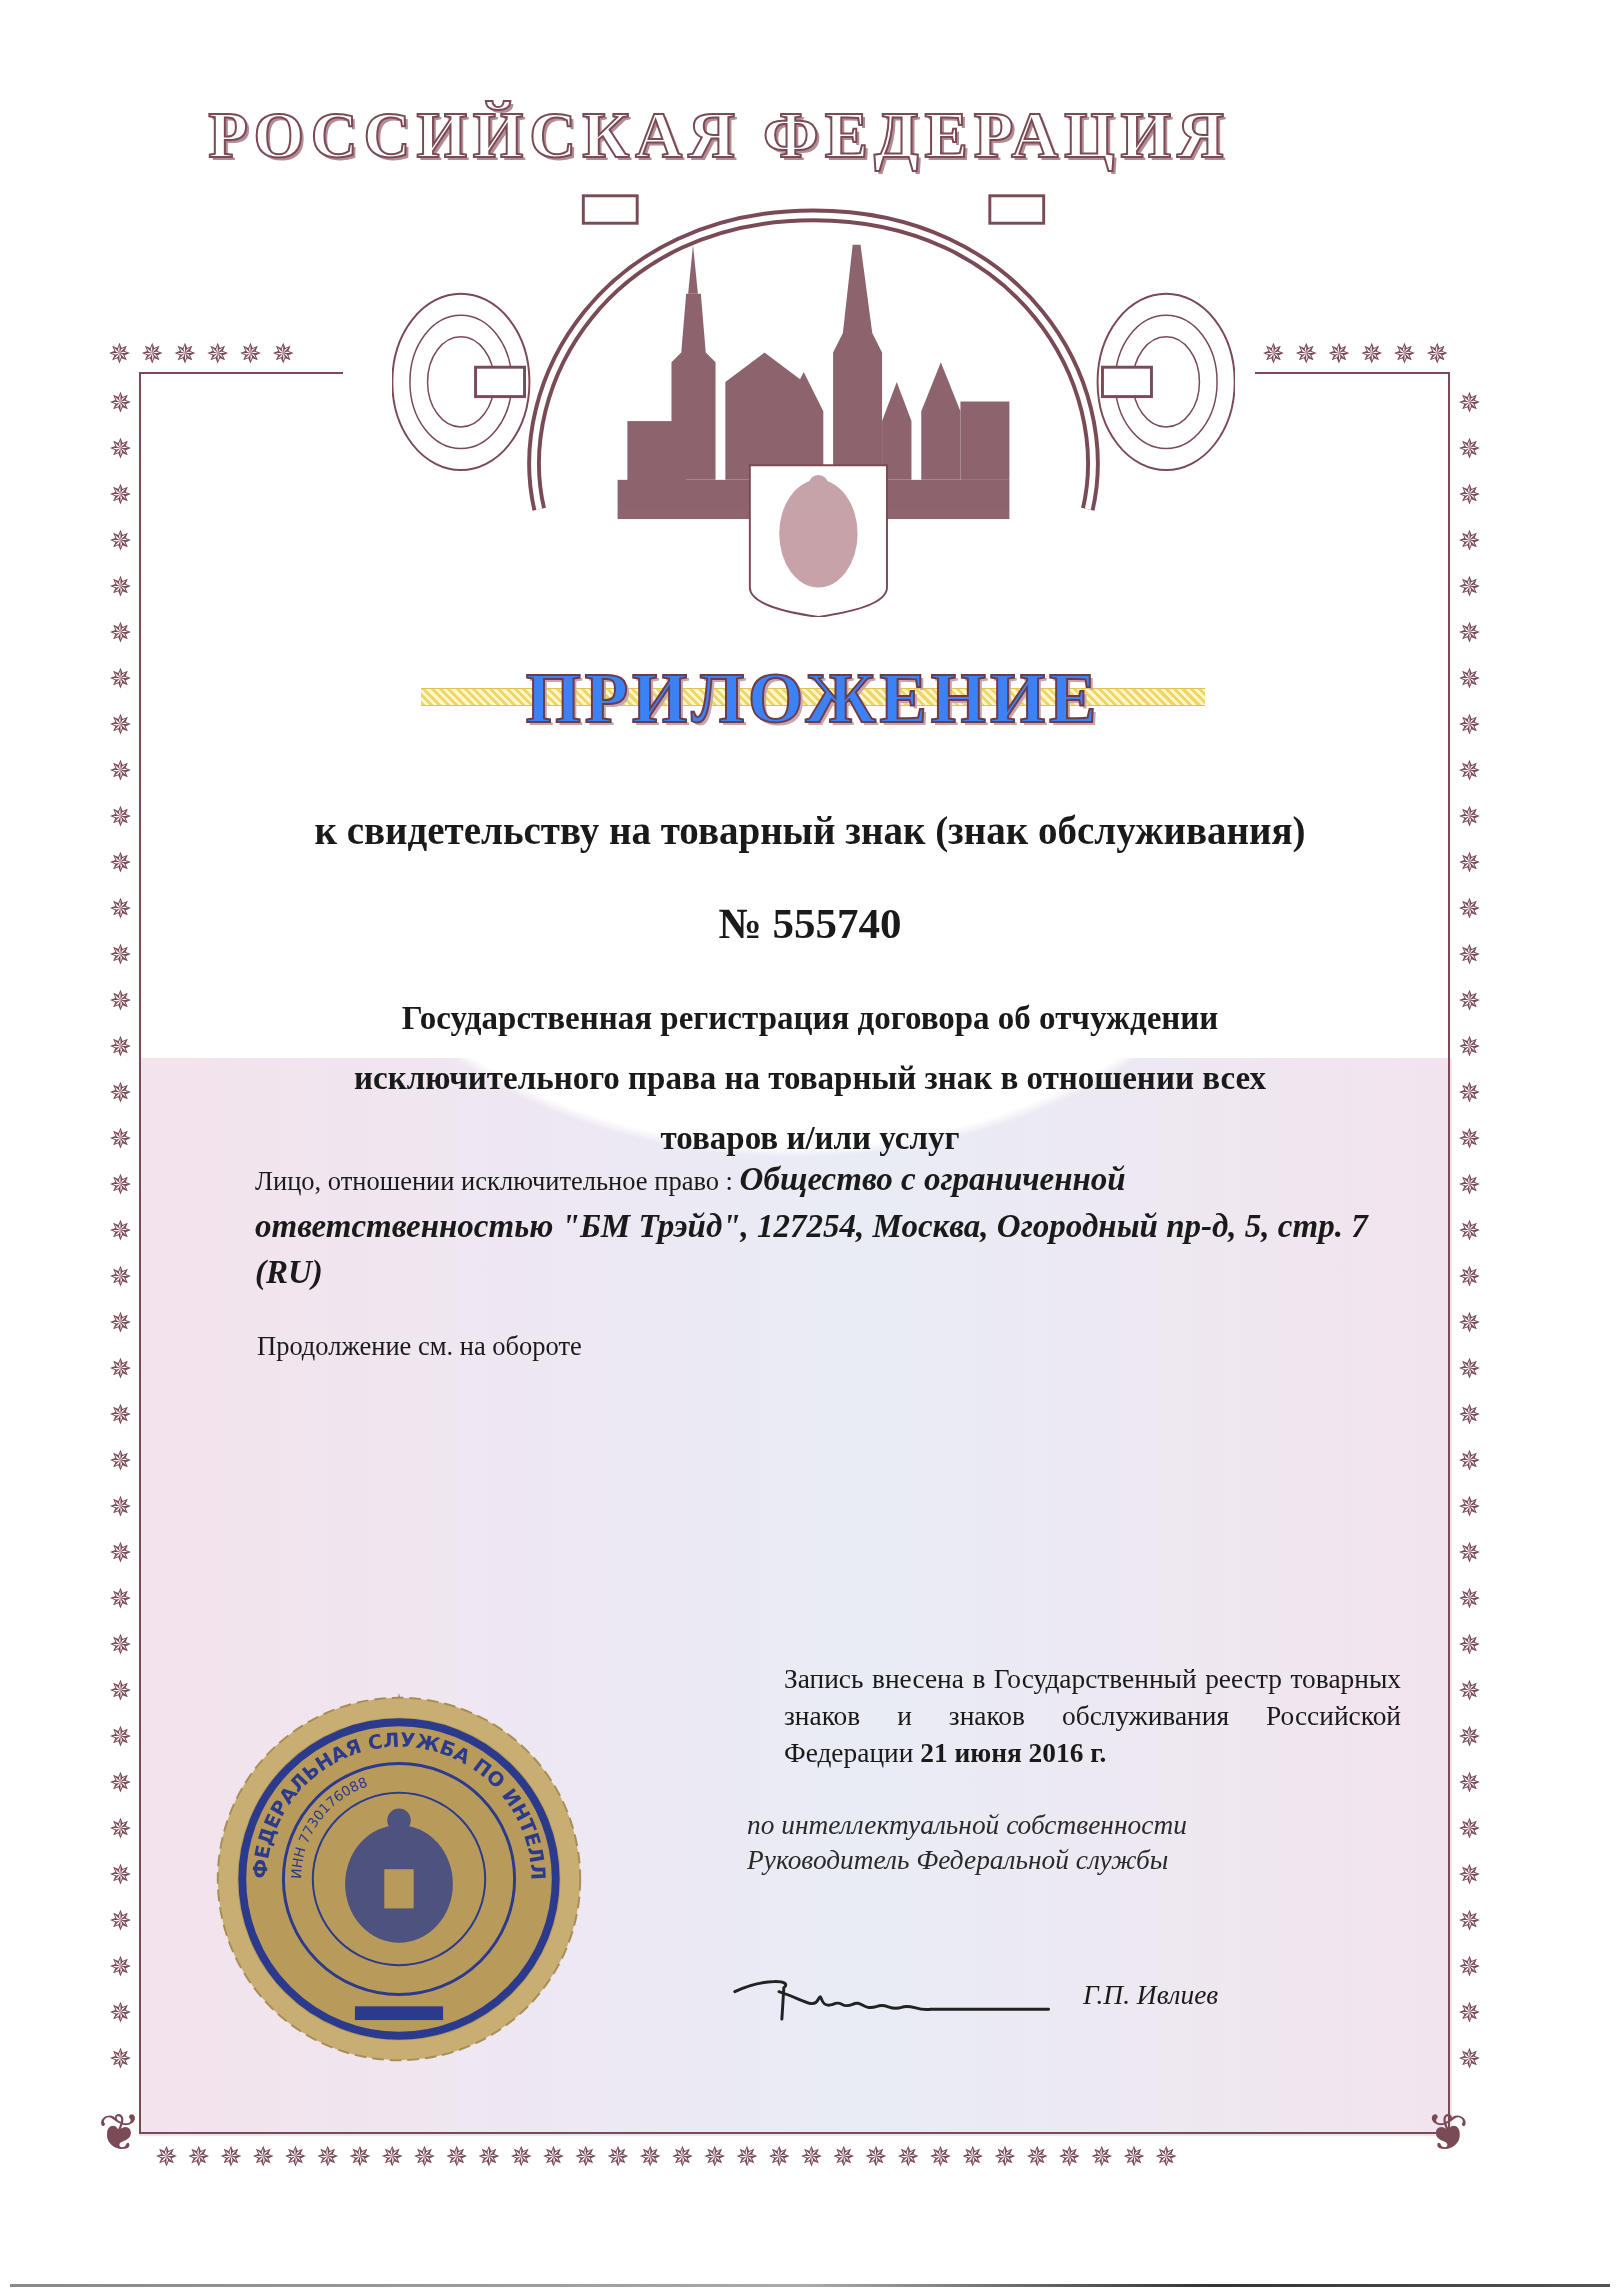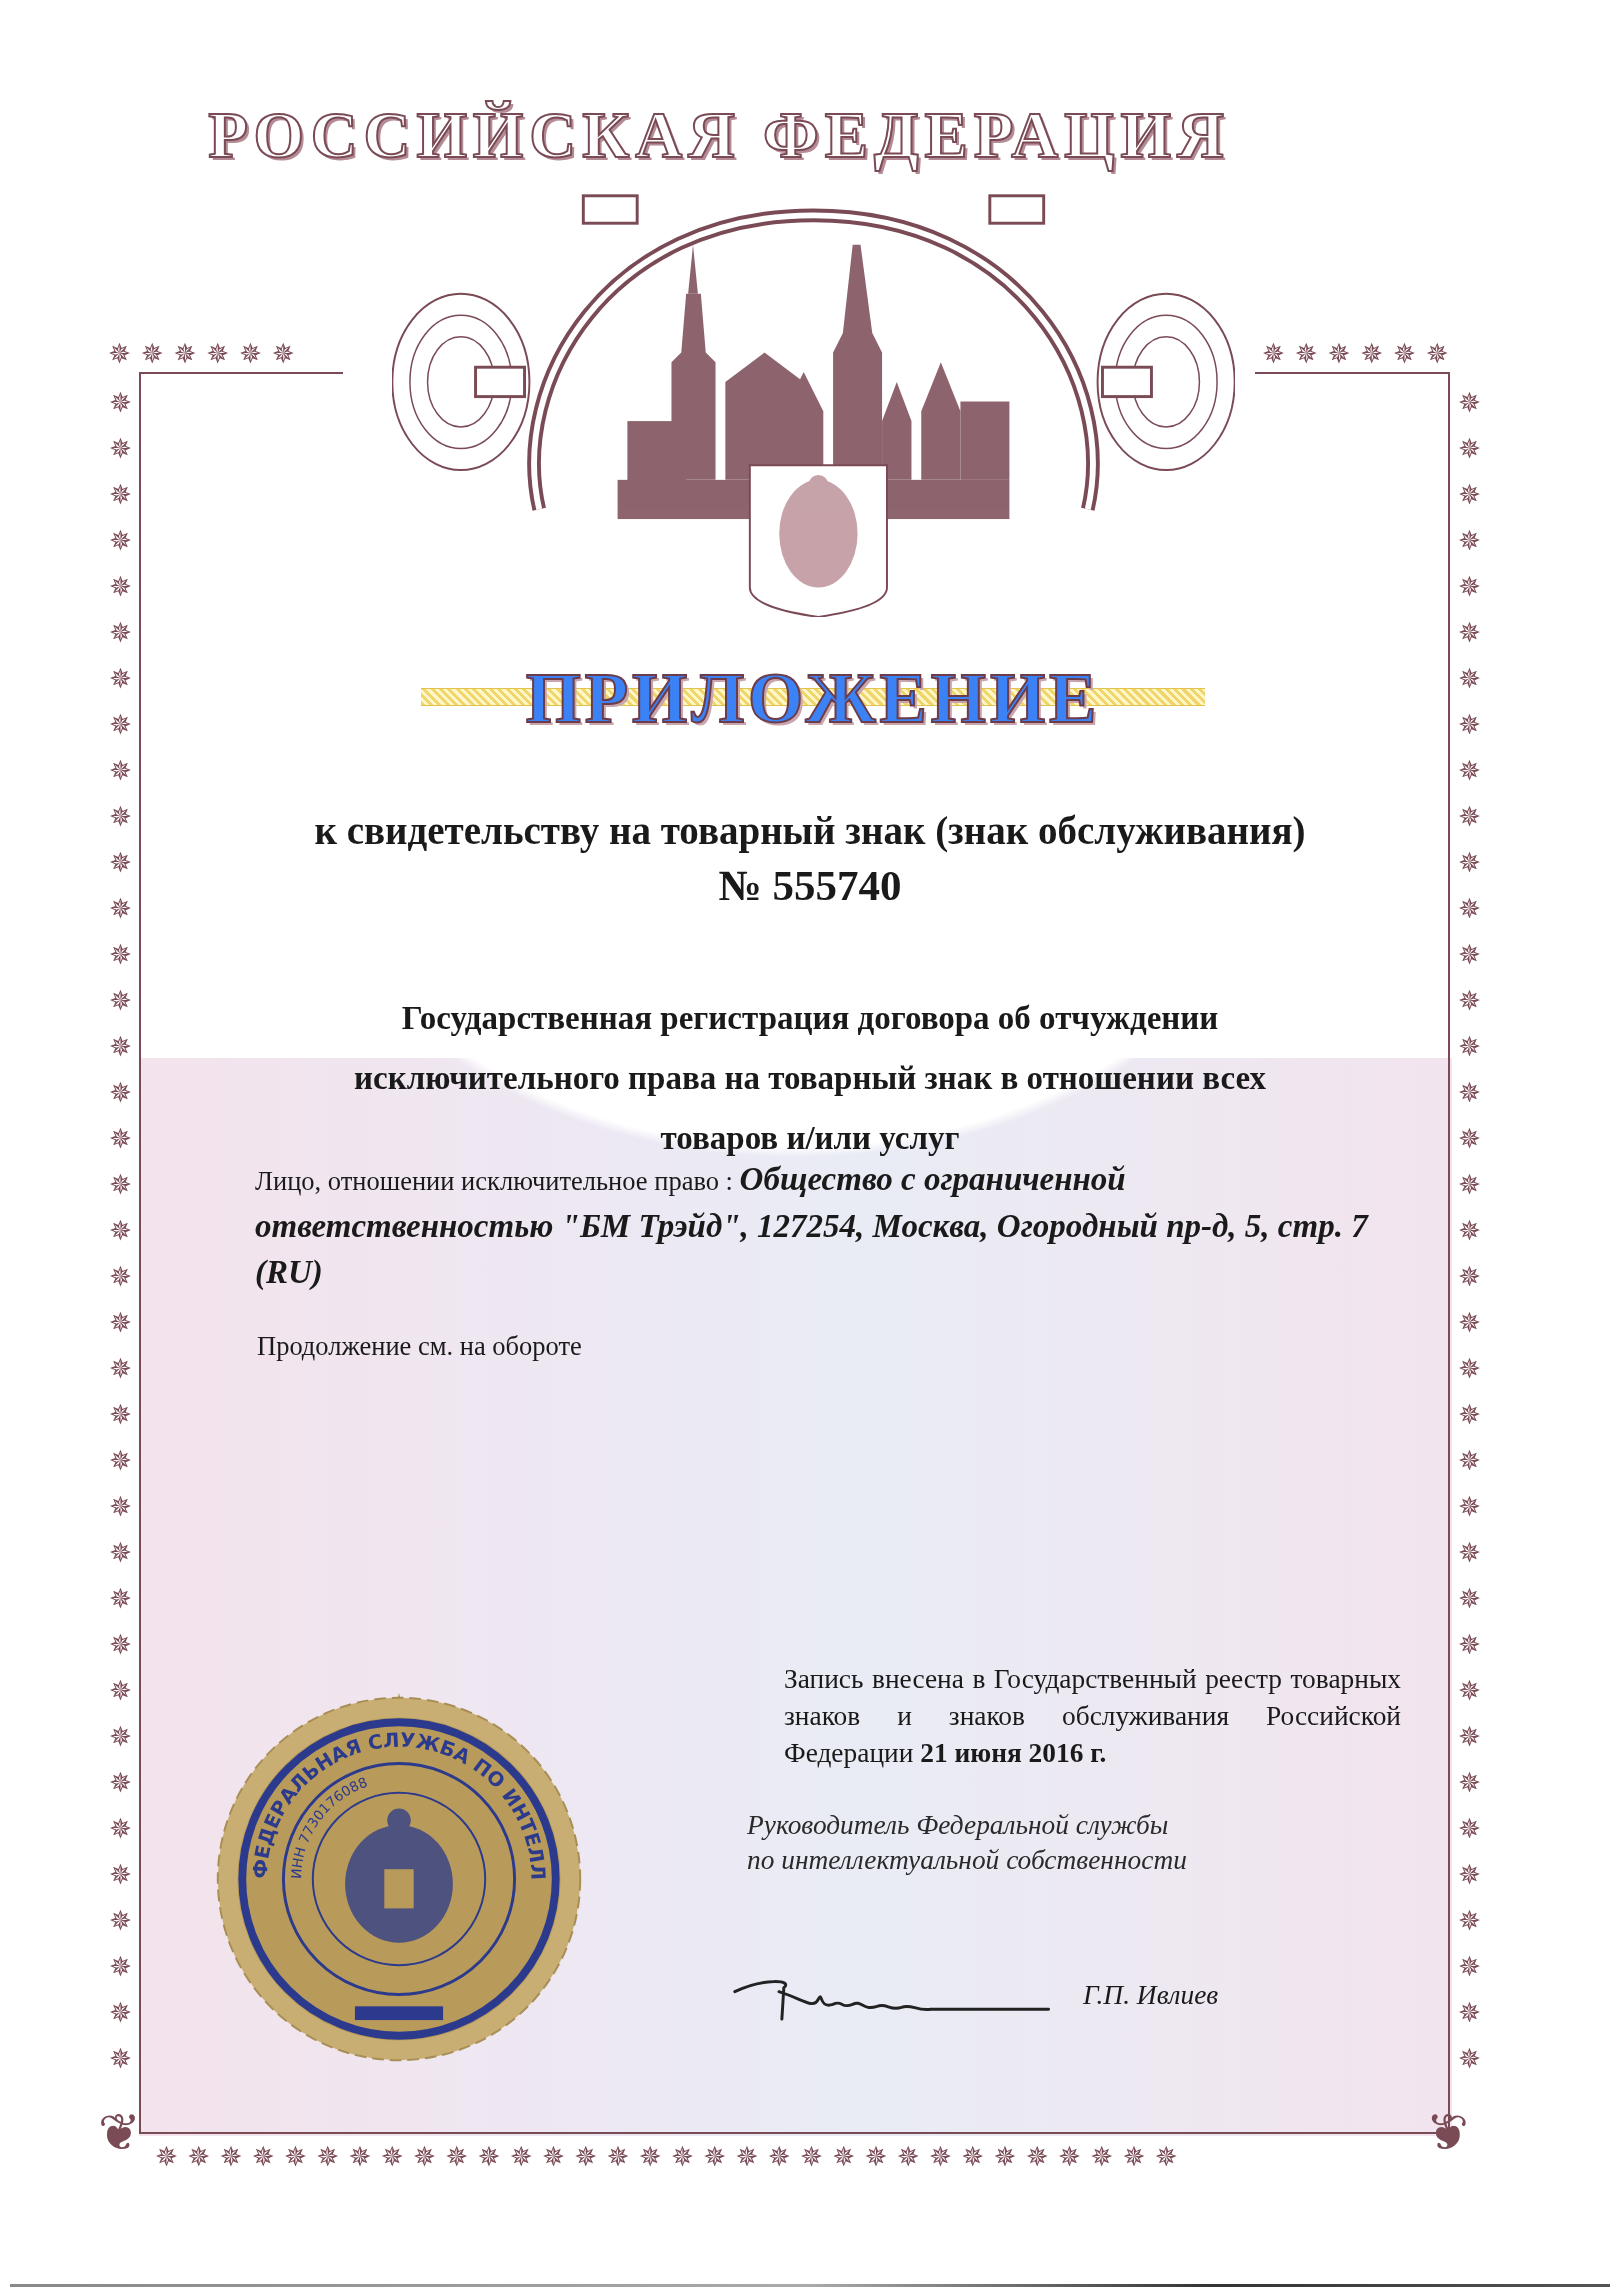--- a/index.html
+++ b/index.html
@@ -59,21 +59,21 @@
     font-size: 71px; font-weight: bold; letter-spacing: 3.9px;
     color: #3b82f6; -webkit-text-stroke: 2px #6e3c48;
     text-shadow: 2.9px 2.9px 0 #c9a6ad;
     font-family: "Liberation Serif", serif; line-height: 78px;
   }
   .subtitle {
     position: absolute; top: 804px; left: 0; width: 1620px; text-align: center;
     font-size: 39px; font-weight: bold; line-height: 53px;
   }
   .doc-number {
-    position: absolute; top: 858px; left: 0; width: 1620px; text-align: center;
+    position: absolute; top: 896px; left: 0; width: 1620px; text-align: center;
     font-size: 43px; font-weight: bold; line-height: 55px;
   }
   .reg-title {
     position: absolute; top: 988px; left: 294px; width: 1032px; text-align: center;
     font-size: 33px; font-weight: bold; line-height: 60px;
   }
   .party {
     position: absolute; top: 1157px; left: 255px; width: 1127px;
     font-size: 29px; line-height: 45px;
   }
@@ -257,22 +257,22 @@
   <span class="party-label">Лицо, отношении исключительное право : </span><span class="party-value">Общество с ограниченной ответственностью "БМ Трэйд", 127254, Москва, Огородный пр-д, 5, стр. 7 (RU)</span>
 </div>
 
 <div class="continuation">Продолжение см. на обороте</div>
 
 <div class="registry">
   <span>Запись внесена в Государственный реестр товарных знаков и знаков обслуживания Российской Федерации </span><span class="reg-date">21 июня 2016 г.</span>
 </div>
 
 <div class="head-title">
+  <div>по интеллектуальной собственности</div>
   <div>Руководитель Федеральной службы</div>
-  <div>по интеллектуальной собственности</div>
 </div>
 
 <svg class="signature" viewBox="0 0 360 60">
   <path d="M10 22 C40 8 70 10 60 18 L58 50 M55 22 C80 30 90 40 95 30 C100 20 95 40 110 35 C120 30 118 40 130 35 C140 30 140 42 155 37 C165 33 168 42 180 38 C190 34 195 42 210 40 L330 40" fill="none" stroke="#222" stroke-width="3" stroke-linecap="round"></path>
 </svg>
 <div class="signer">Г.П. Ивлиев</div>
 
 <svg class="seal" viewBox="0 0 390 390">
   <defs>
     <path id="ringTop" d="M60 195 A135 135 0 1 1 330 195"></path>

